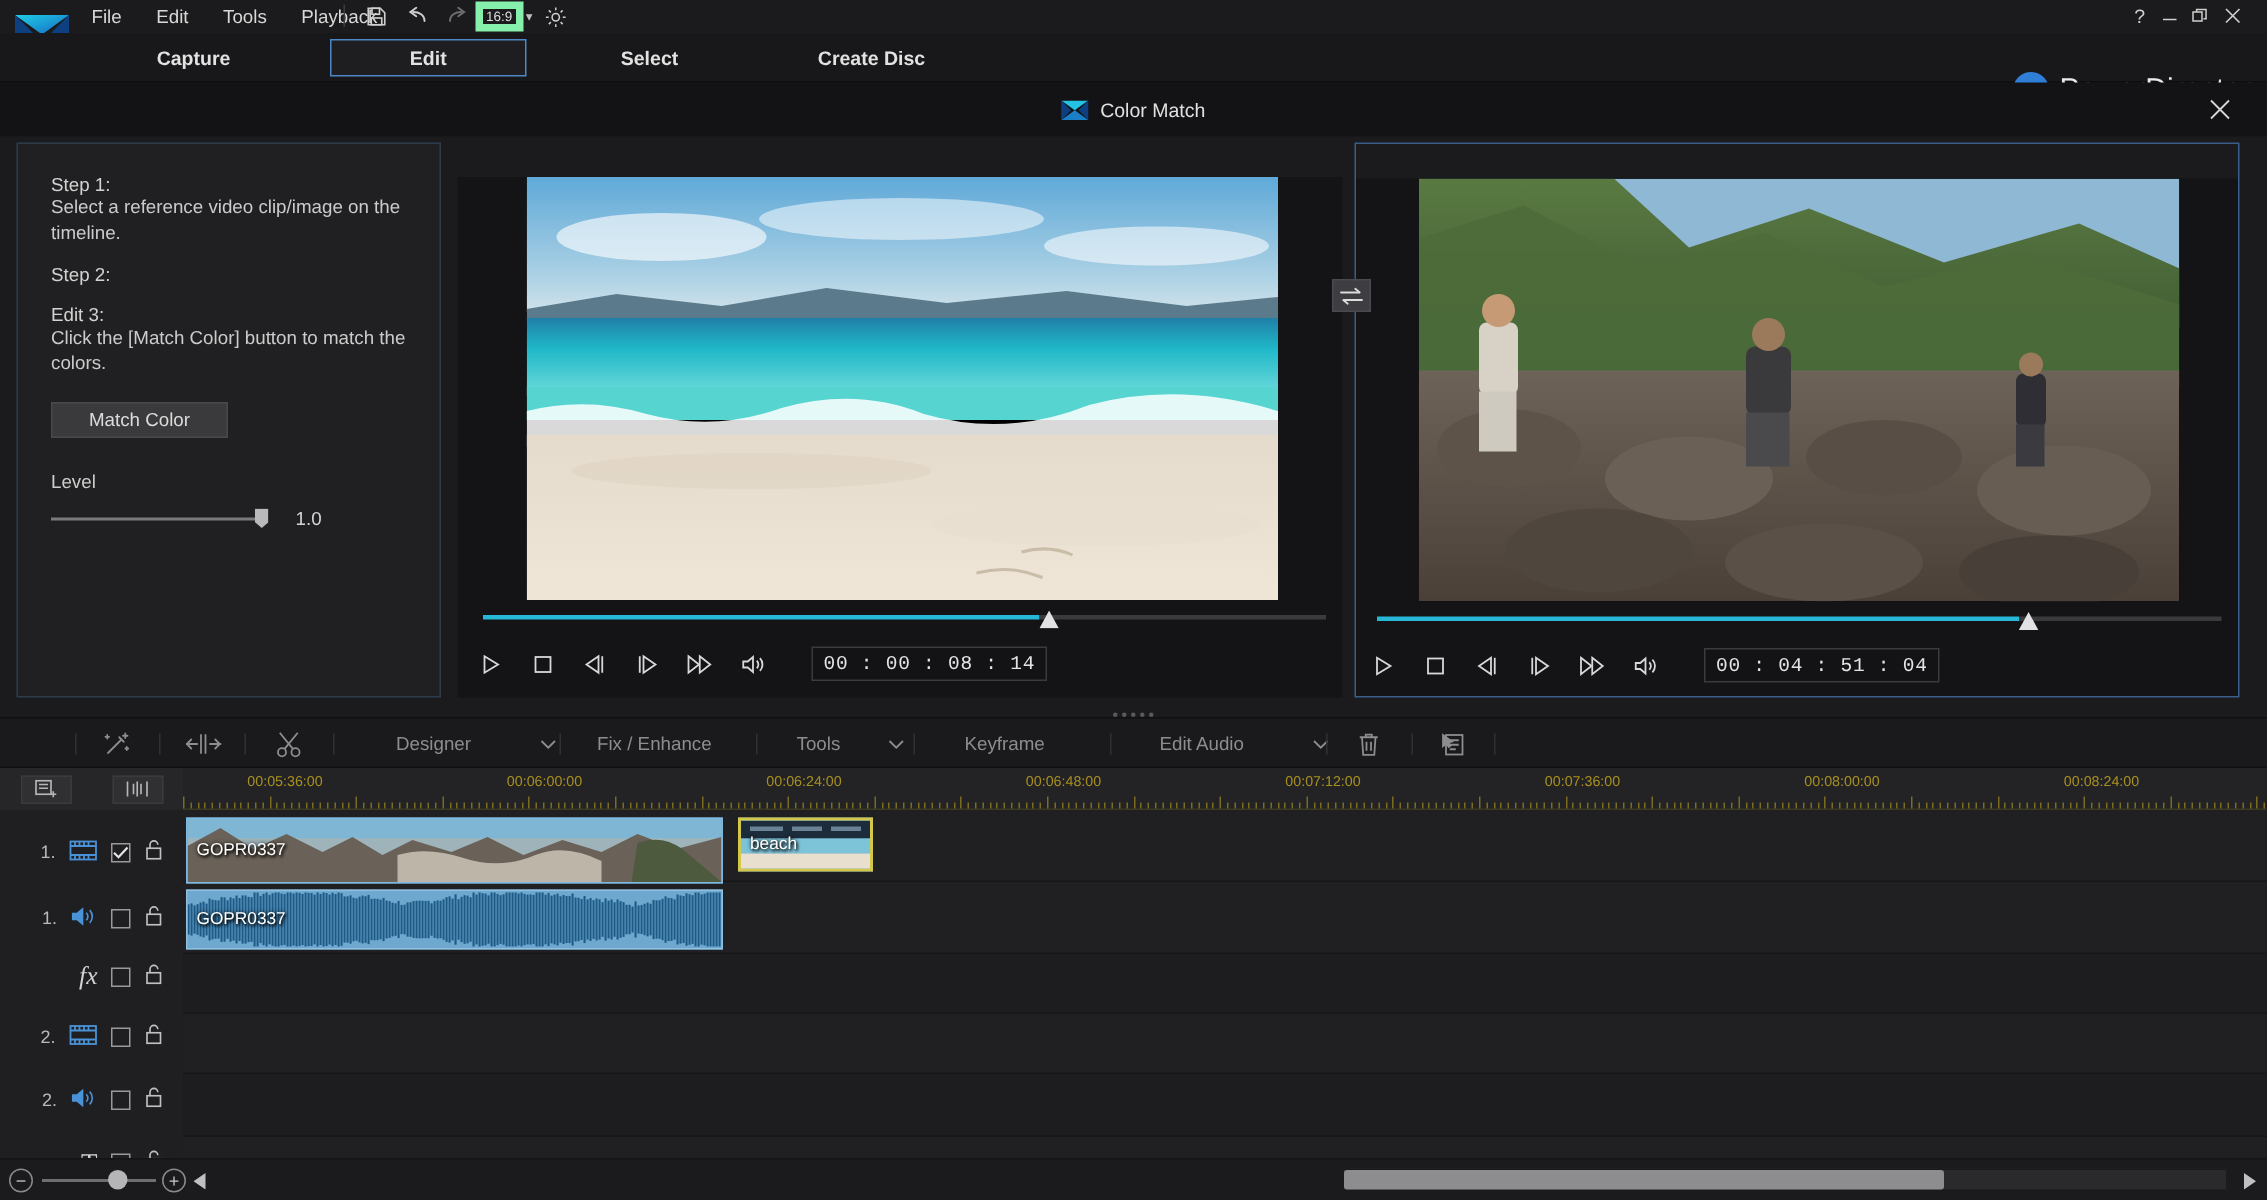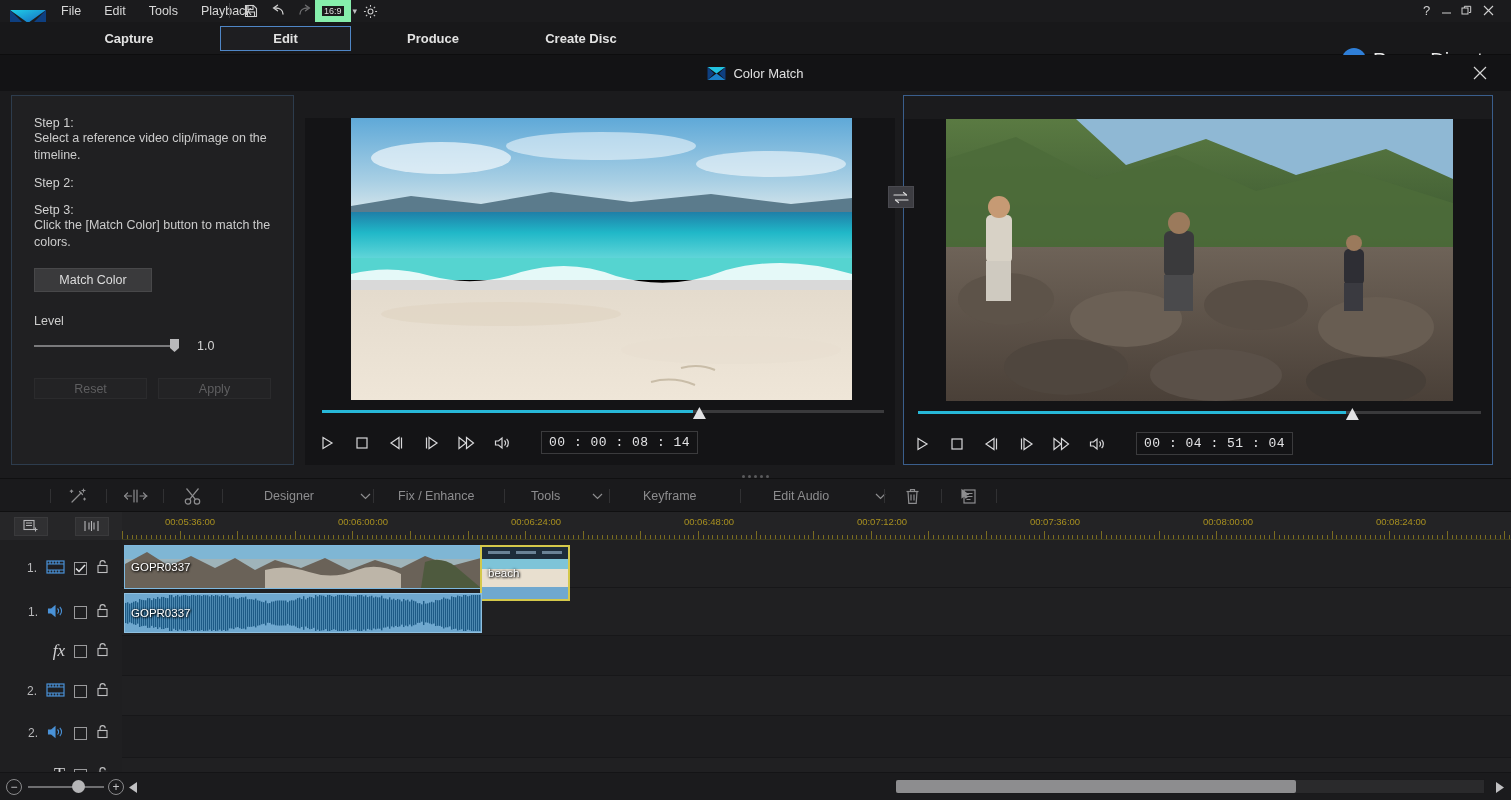--- a/index.html
+++ b/index.html
@@ -254,21 +254,21 @@
         <path d="M7.5 1.2 3.6 4l3.9 2.8"></path>
     </svg>
   </div>
   <div class="tb-icon" style="left:295px">
     <svg width="16" height="14" viewBox="0 0 16 14" fill="none" stroke="#6e6e70" stroke-width="1.3" stroke-linecap="round">
       <path d="M3 10c0-4 3.5-6 7.5-6"></path>
         <path d="M8.5 1.2 12.4 4 8.5 6.8"></path>
     </svg>
   </div>
   <div class="tb-icon" style="left:319px;width:34px">
-    <span style="font-size:9px;border:7px solid #86efac;padding:0 2px;color:#dedede">16:9</span>
+    <span style="font-size:9px;border:5px solid #86efac;padding:0 2px;color:#dedede">16:9</span>
     <span style="font-size:9px;margin-left:2px;color:#bdbdbf">▾</span>
   </div>
   <div class="tb-icon" style="left:360px">
     <svg width="15" height="15" viewBox="0 0 16 16" fill="none" stroke="#cfcfcf" stroke-width="1.1">
       <circle cx="8" cy="8" r="2.6"></circle>
       <path d="M8 1v2M8 13v2M1 8h2M13 8h2M3.1 3.1l1.4 1.4M11.5 11.5l1.4 1.4M12.9 3.1l-1.4 1.4M4.5 11.5l-1.4 1.4"></path>
     </svg>
   </div>
 
 
@@ -287,21 +287,21 @@
   <div class="wc" style="right:14px">
     <svg width="11" height="11" viewBox="0 0 11 11" stroke="#d0d0d0" stroke-width="1.1">
         <path d="M1 1l9 9M10 1l-9 9"></path>
       </svg>
   </div>
 </div>
 
 <div class="tabbar">
   <div class="tab" style="left:64px;width:130px">Capture</div>
   <div class="tab active" style="left:220px;width:131px">Edit</div>
-  <div class="tab" style="left:372px;width:122px">Produce</div>
+  <div class="tab" style="left:372px;width:122px">Select</div>
   <div class="tab" style="left:519px;width:124px">Create Disc</div>
 
   <div class="brand">
     <div class="bell">
       <svg width="13" height="13" viewBox="0 0 14 14" fill="#fff">
         <path d="M7 1.2a.9.9 0 0 1 .9.9v.4A3.6 3.6 0 0 1 10.6 6v2.4l1 1.5H2.4l1-1.5V6A3.6 3.6 0 0 1 6.1 2.5v-.4A.9.9 0 0 1 7 1.2z"></path>
         <path d="M5.7 10.6h2.6a1.3 1.3 0 0 1-2.6 0z"></path>
       </svg>
     </div>
     <span class="brand-text">PowerDirector</span>
@@ -322,37 +322,33 @@
       <path d="M1 1l12 12M13 1L1 13"></path>
     </svg>
 </div>
 
 <div class="workarea">
 
   <div class="lpanel">
     <div class="step-h">Step 1:</div>
     <div class="step-b">Select a reference video clip/image on the timeline.</div>
     <div class="step-h">Step 2:</div>
-    <div class="step-h">Setp 3:</div>
+    <div class="step-h">Edit 3:</div>
     <div class="step-b">Click the [Match Color] button to match the colors.</div>
 
     <div class="match-btn">Match Color</div>
 
     <div class="lvl-label">Level</div>
     <div class="lvl-row">
       <div class="lvl-track">
         <div class="lvl-thumb"></div>
       </div>
       <span class="lvl-val">1.0</span>
     </div>
 
-    <div class="btn-row">
-      <div class="flat-btn">Reset</div>
-      <div class="flat-btn">Apply</div>
-    </div>
   </div>
 
   <div class="swap-btn">
     <svg width="16" height="13" viewBox="0 0 16 13" fill="none" stroke="#dcdcdc" stroke-width="1.2" stroke-linecap="round">
       <path d="M1 4h12"></path>
         <path d="M10.5 1.5 13.5 4"></path>
       <path d="M15 9H3"></path>
         <path d="M5.5 11.5 2.5 9"></path>
     </svg>
   </div>
@@ -1035,21 +1031,21 @@
       <rect width="356" height="13" fill="#7fb6d4"></rect>
       <rect y="13" width="356" height="16" fill="#9fb4ba"></rect>
       <rect y="29" width="356" height="13" fill="#8ea49c"></rect>
       <path d="M0 18 L22 6 L44 20 L66 10 L90 22 L110 12 L130 24 L150 14 L176 22 L200 12 L224 24 L250 14 L276 22 L300 10 L326 20 L356 12 L356 42 L0 42Z" fill="#6a6258"></path>
       <path d="M140 24 q20 -6 44 2 q24 8 48 -2 q20 -8 44 4 L276 42 L140 42Z" fill="#bdb5a8"></path>
       <path d="M300 16 q16 -6 30 4 L356 42 L296 42Z" fill="#4e5a3e"></path>
     </svg>
     <span class="clip-label">GOPR0337</span>
   </div>
 
-  <div class="clip" style="left:480px;top:543px;width:90px;height:56px;border:2px solid #d4c84a;background:#6fa8cf;top:33px">
+  <div class="clip" style="left:492px;top:543px;width:90px;height:36px;border:2px solid #d4c84a;background:#6fa8cf;top:33px">
     <svg width="86" height="40" viewBox="0 0 86 40" preserveAspectRatio="none" style="position:absolute;left:0;top:0">
       <rect width="86" height="12" fill="#1d2c3a"></rect>
       <rect y="12" width="86" height="10" fill="#7ec4d8"></rect>
       <rect y="22" width="86" height="18" fill="#e8dfcf"></rect>
       <rect x="6" y="4" width="22" height="3" fill="#6a8296"></rect>
       <rect x="34" y="4" width="20" height="3" fill="#6a8296"></rect>
       <rect x="60" y="4" width="20" height="3" fill="#6a8296"></rect>
     </svg>
     <span class="clip-label">beach</span>
   </div>

